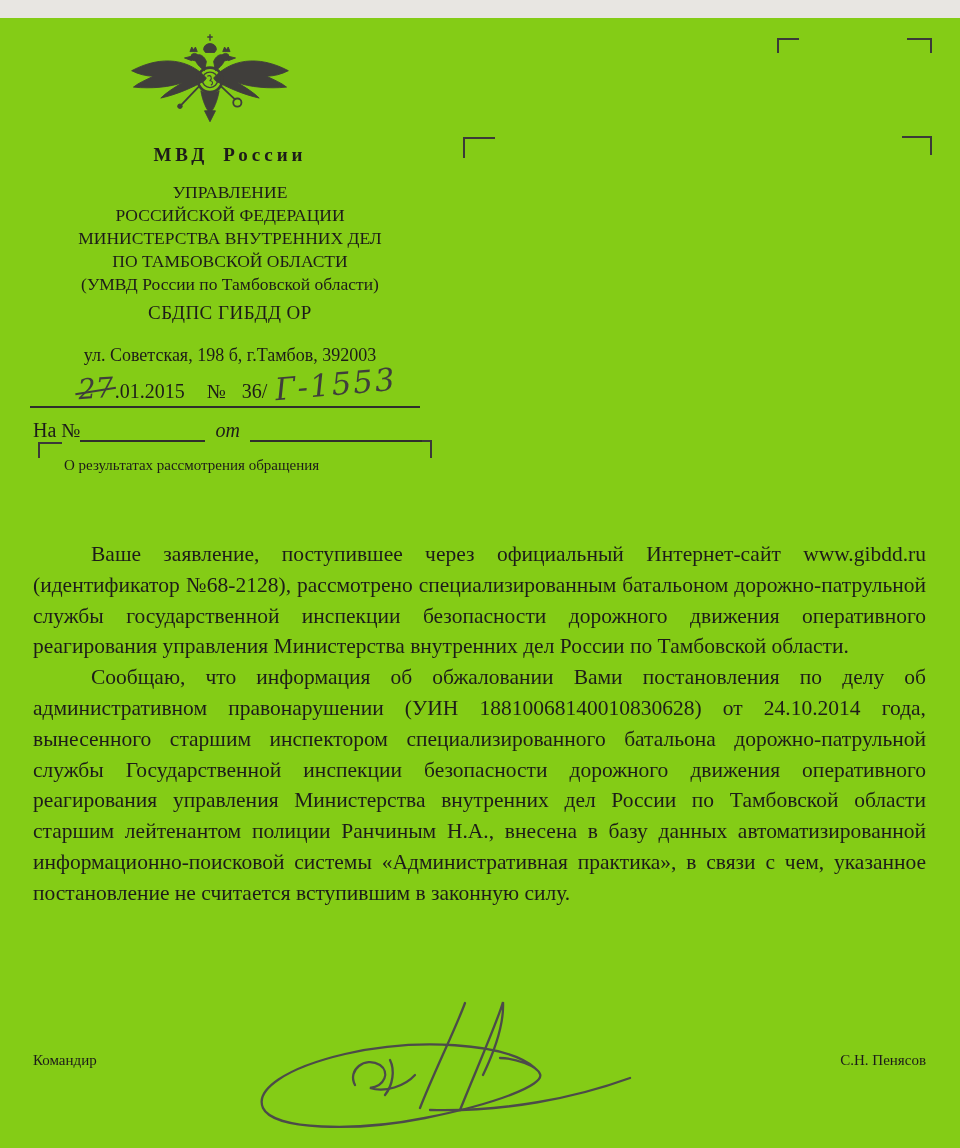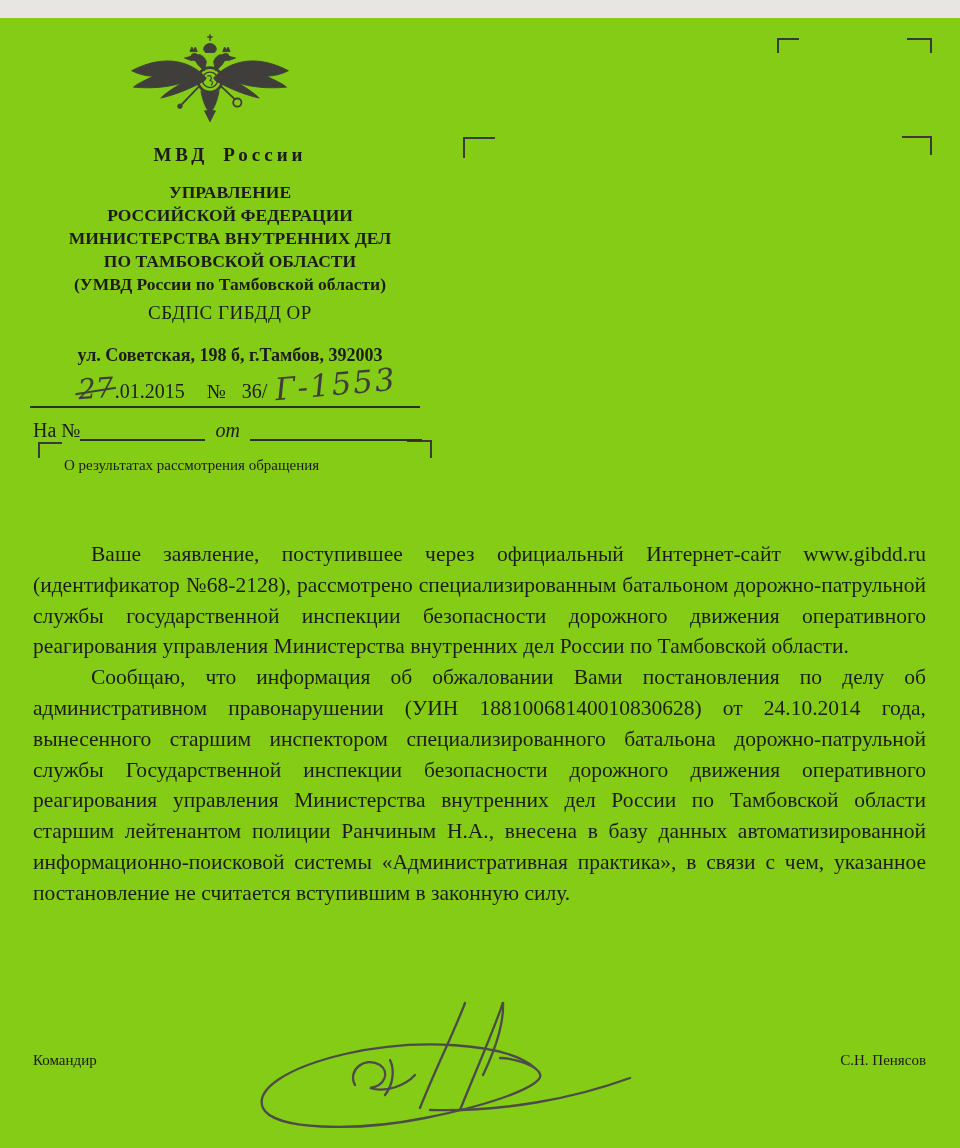--- a/index.html
+++ b/index.html
@@ -15,39 +15,39 @@
   .cm1{left:777px;top:20px;width:20px;height:13px;}
   .cm2{left:907px;top:20px;width:23px;height:13px;}
   .cm3{left:463px;top:119px;width:30px;height:19px;}
   .cm4{left:902px;top:118px;width:28px;height:17px;}
   .cm5{left:38px;top:424px;width:22px;height:14px;}
   .cm6{left:407px;top:422px;width:23px;height:16px;}
   
   .letterhead{position:absolute;left:15px;top:14px;width:430px;text-align:center;}
   .emblem-wrap{width:164px;height:92px;margin:0 auto;transform:translateX(-20px);}
   .ministry-short{margin-top:20px;font-weight:bold;font-size:19px;letter-spacing:4px;word-spacing:6px;}
-  .org-block{margin-top:15px;font-weight:bold;font-size:17.5px;line-height:23px;}
+  .org-block{margin-top:15px;font-weight:normal;font-size:17.5px;line-height:23px;}
   .unit{margin-top:6px;font-weight:normal;font-size:19px;letter-spacing:.5px;}
-  .address{margin-top:21px;font-size:18px;font-weight:bold;}
+  .address{margin-top:21px;font-size:18px;}
   .date-row{
     position:relative;margin:6px 0 0 15px;width:390px;height:36px;
     border-bottom:2px solid #2f2e2c;text-align:left;font-size:20px;
     display:flex;align-items:baseline;padding-left:48px;box-sizing:border-box;
   }
   .hw{font-family:"DejaVu Serif",serif;font-style:italic;color:#3f3e3c;}
   .hw-day{display:inline-block;font-size:28px;transform:rotate(-4deg);position:relative;line-height:1;}
   .hw-day::after{
     content:"";position:absolute;left:-8%;top:54%;width:116%;height:2px;
     background:#3f3e3c;transform:rotate(-5deg);
   }
   .printed-date{margin-left:1px;}
   .no-sign{margin-left:22px;}
   .no-prefix{margin-left:16px;}
   .hw-number{display:inline-block;font-size:31px;letter-spacing:2px;transform:rotate(-5deg) translateY(-3px);margin-left:8px;line-height:1;}
-  .reply-row{margin:11px 0 0 18px;text-align:left;font-size:20px;display:flex;align-items:flex-start;}
+  .reply-row{margin:11px 0 0 18px;text-align:left;font-size:20px;display:flex;align-items:center;}
   .blank{display:inline-block;border-bottom:2px solid #2f2e2c;height:1em;}
   .blank1{width:125px;}
   .blank2{width:172px;margin-left:10px;}
   .reply-from{margin-left:10px;font-style:italic;}
   
   .subject{position:absolute;left:64px;top:430px;width:300px;font-size:15px;line-height:34px;text-align:left;}
   
   .body-block{position:absolute;left:33px;top:521px;width:893px;font-size:21.5px;line-height:30.8px;}
   .salutation{text-align:center;margin:0;}
   .body-block p{margin:0;text-align:justify;text-indent:58px;}

